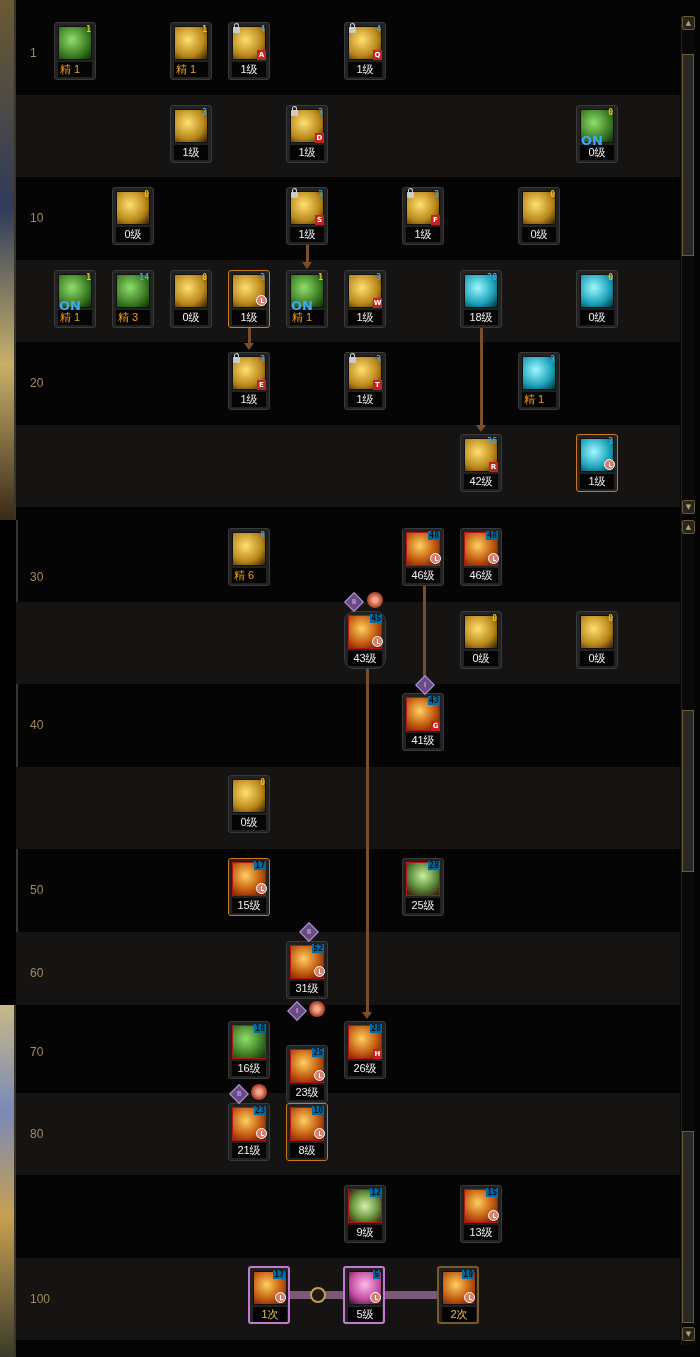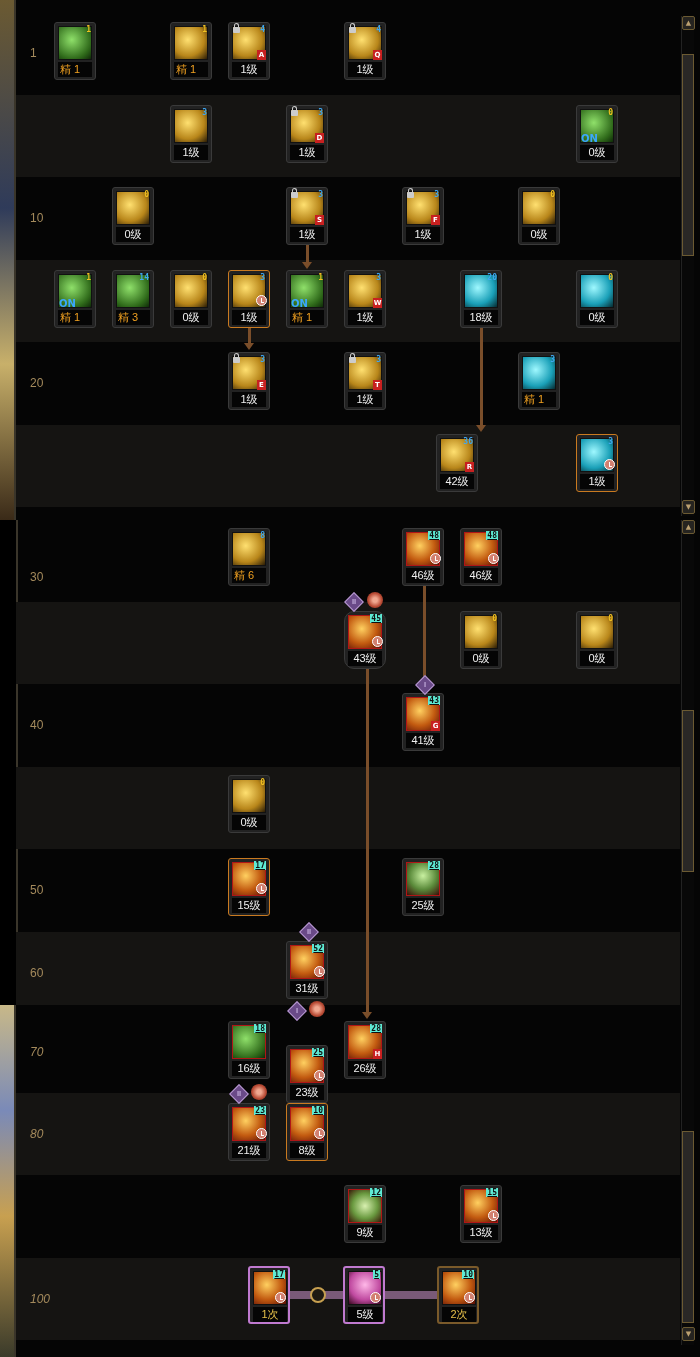--- a/index.html
+++ b/index.html
@@ -27,25 +27,25 @@
   .skill.orange{border-color:#c97a20;}
   .skill.pink{border:2px solid #c07ad0;}
   .skill.gold{border:2px solid #7a5a2a;}
   .ico{position:absolute;left:3px;top:3px;width:34px;height:34px;border:1px solid #111;box-sizing:border-box;}
   .lv{position:absolute;left:3px;top:39px;width:34px;height:15px;background:#050505;color:#f0f0f0;font-size:11px;line-height:15px;text-align:center;font-family:"Liberation Sans",sans-serif;white-space:nowrap;}
   .lv.master{color:#f0a020;text-align:left;padding-left:2px;box-sizing:border-box;}
   .lv.times{color:#e6c04a;}
   .badge{position:absolute;right:3px;top:2px;font-size:8px;line-height:9px;font-family:"DejaVu Sans Mono",monospace;font-weight:bold;padding:0 1px;}
   .badge.yellow{color:#f0c020;}
   .badge.blue{color:#40a8f0;}
-  .badge.green{color:#101010;background:#5eead4;text-decoration:underline;}
+  .badge.green{color:#101010;background:#0369a1;}
   .hot{position:absolute;right:3px;top:27px;width:9px;height:10px;background:#c82020;color:#fff;font-size:7px;line-height:10px;text-align:center;font-weight:bold;}
   .lock{position:absolute;left:4px;top:4px;width:7px;height:6px;background:#ccc;border-radius:1px;}
   .lock:before{content:"";position:absolute;left:1px;top:-4px;width:3px;height:3px;border:1px solid #ccc;border-bottom:none;border-radius:3px 3px 0 0;}
-  .on{position:absolute;left:4px;top:27px;font-size:10px;color:#3aa8ff;font-weight:bold;}
+  .on{position:absolute;left:4px;top:27px;font-size:13px;color:#3aa8ff;font-weight:bold;}
   .clock{position:absolute;right:2px;top:24px;width:11px;height:11px;border-radius:50%;background:#d28070;border:1px solid #fff;box-sizing:border-box;}
   .clock:after{content:"";position:absolute;left:4px;top:2px;width:2px;height:4px;border-left:1px solid #fff;border-bottom:1px solid #fff;}
   .line{position:absolute;background:#7a4e2a;}
   .arrow{position:absolute;width:0;height:0;border-left:5px solid transparent;border-right:5px solid transparent;border-top:7px solid #7a4e2a;}
   .rune{position:absolute;width:12px;height:12px;transform:rotate(45deg);background:#6a4a88;border:1px solid #b89ad0;font-size:0;}
   .rune span{display:block;transform:rotate(-45deg);font-size:7px;color:#e9d7ff;line-height:12px;text-align:center;}
   .orb{position:absolute;width:16px;height:16px;border-radius:50%;background:radial-gradient(circle,#f0a890 20%,#b84a34 60%,#6a2818 100%);}
   .awaken-line{position:absolute;height:8px;background:#7a5a78;}
   .awaken-clock{position:absolute;width:16px;height:16px;border-radius:50%;background:#1e1a12;border:2px solid #c7a050;box-sizing:border-box;}
   .c-green{background:radial-gradient(circle at 40% 40%,#8fe06a,#2f6a1a 70%,#0f2a08);}
@@ -96,21 +96,21 @@
     </div>
   <div class="row alt" style="top:412px;height:73px;">
       <span class="lvl">60</span>
     </div>
   <div class="scroll" style="top:0;height:485px;">
     <div class="sb-btn" style="top:0;">▲</div>
     <div class="sb-thumb" style="top:190px;height:160px;"></div>
   </div>
 </div>
 
-<div class="seg" style="top:1005px;height:352px;font-style:italic;">
+<div class="seg" style="top:1005px;height:352px;">
   <div class="leftstrip" style="background:linear-gradient(180deg,#c8b888,#7a8ab8 30%,#c8a050 60%,#3a3a2a);"></div>
   <div class="panel"></div>
   <div class="row" style="top:0;">
       <span class="lvl" style="top:40px;">70</span>
     </div>
   <div class="row alt" style="top:88px;">
       <span class="lvl">80</span>
     </div>
   <div class="row alt" style="top:253px;">
       <span class="lvl">100</span>
@@ -256,21 +256,21 @@
       <span class="badge blue">3</span>
       <span class="lock"></span>
       <span class="hot">T</span>
       <div class="lv">1级</div>
     </div>
     <div class="skill" style="left: 518px; top: 352px;">
       <div class="ico c-cyan"></div>
       <span class="badge blue">3</span>
       <div class="lv master">精 1</div>
     </div>
-    <div class="skill" style="left: 436px; top: 434px;">
+    <div class="skill" style="left: 460px; top: 434px;">
       <div class="ico c-gold"></div>
       <span class="badge blue">36</span>
       <span class="hot">R</span>
       <div class="lv">42级</div>
     </div>
     <div class="skill orange" style="left: 576px; top: 434px;">
       <div class="ico c-cyan"></div>
       <span class="badge blue">3</span>
       <span class="clock"></span>
       <div class="lv">1级</div>

